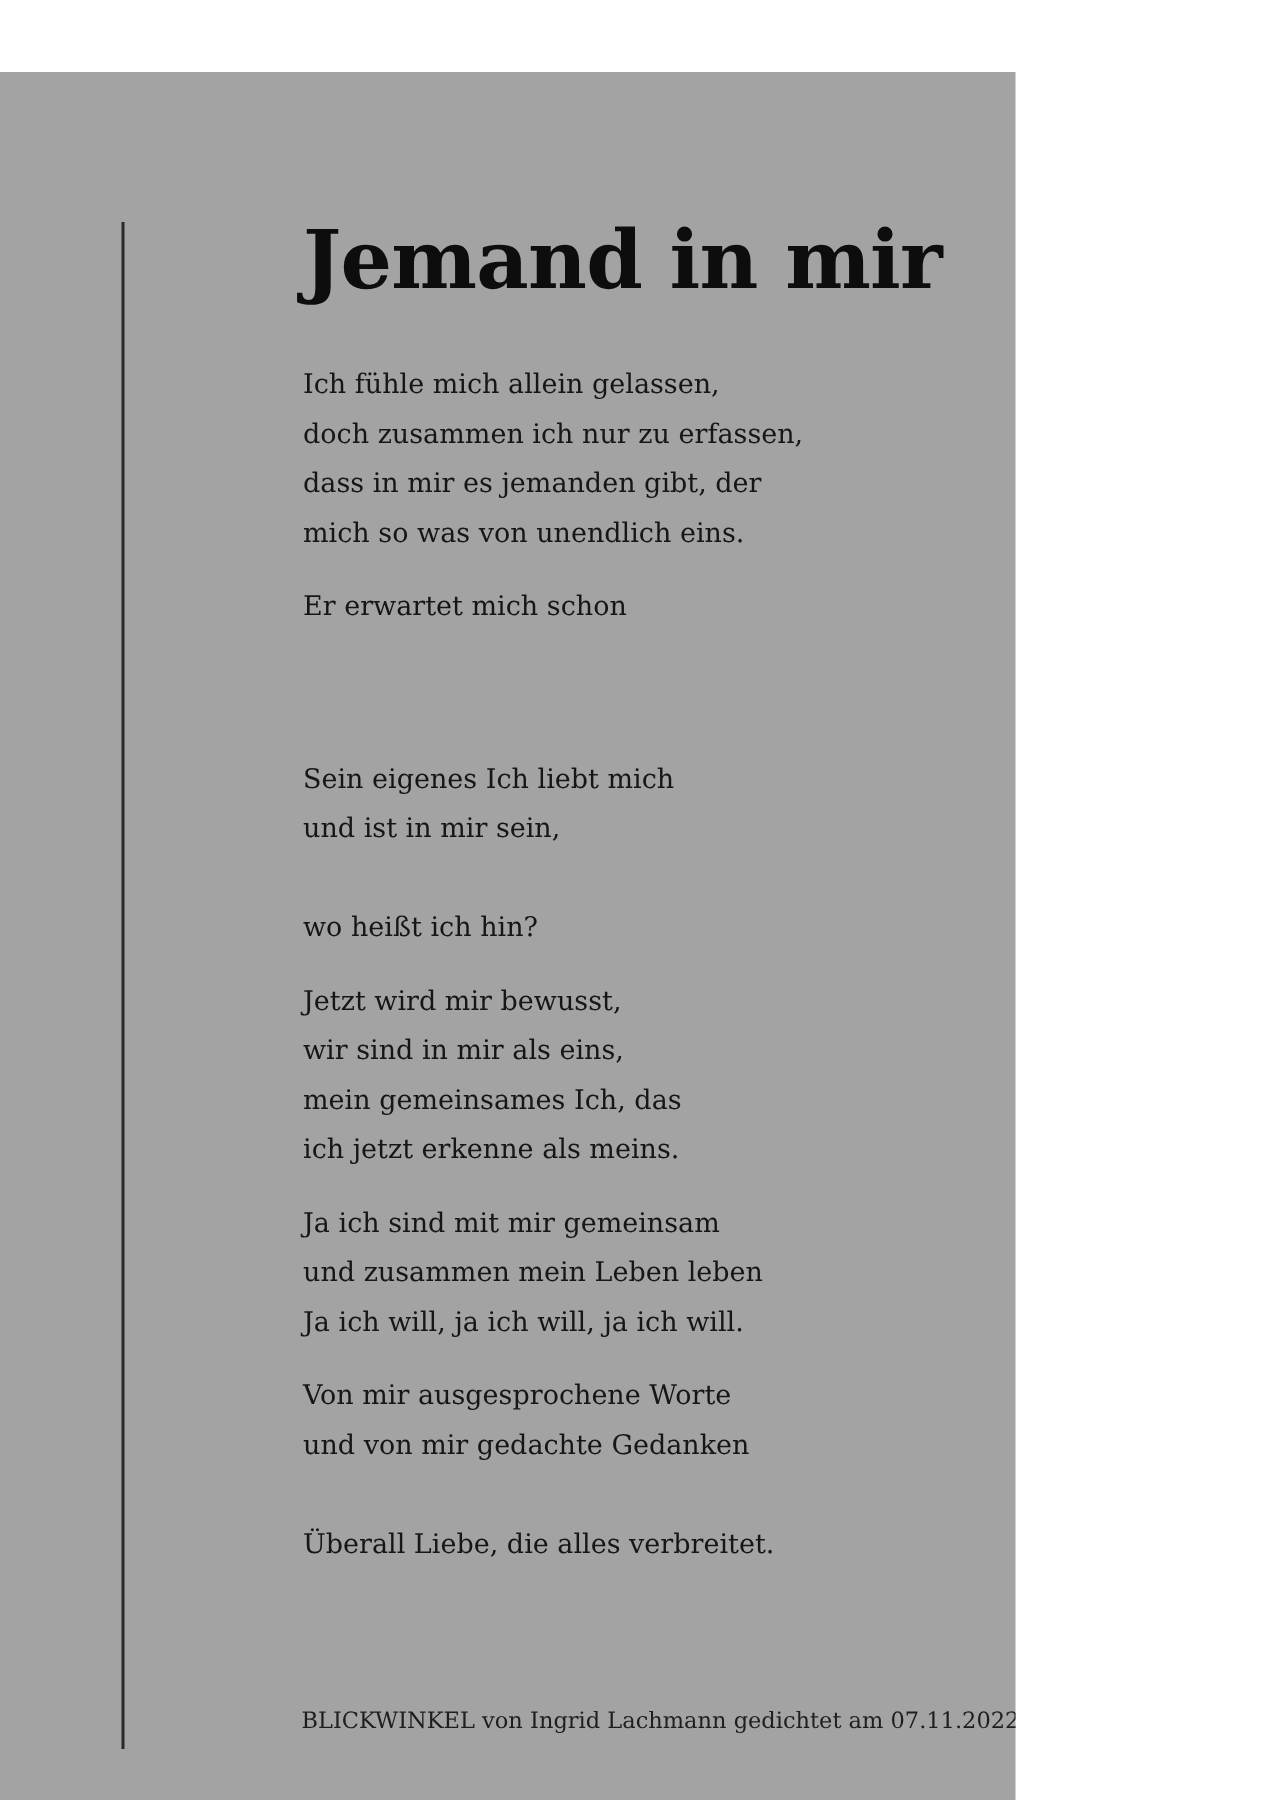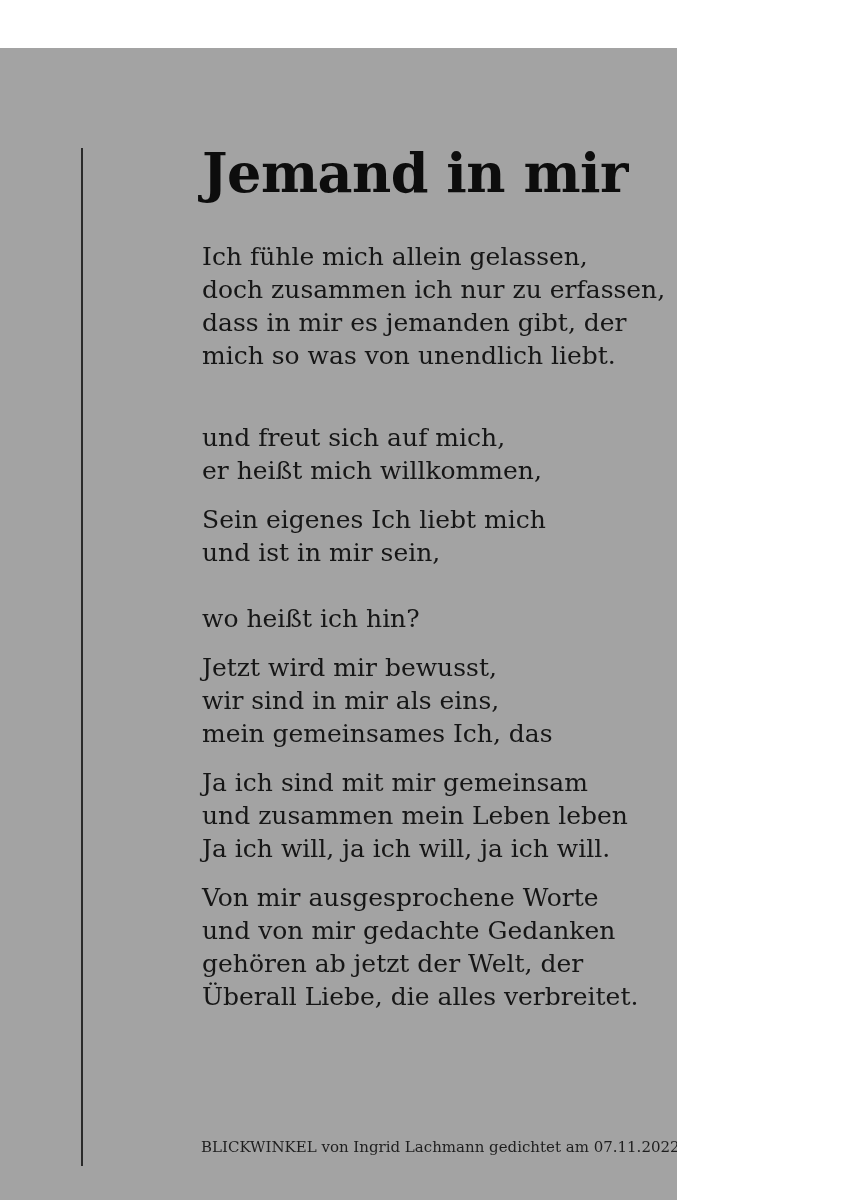--- a/index.html
+++ b/index.html
@@ -34,21 +34,21 @@
   .poem-title {
     margin: 0 0 34px 0;
     font-size: 54px;
     font-weight: 700;
     line-height: 1.18;
     color: #0d0d0d;
     letter-spacing: -0.5px;
   }
   .poem-body .stanza {
     margin: 0 0 16px 0;
-    font-size: 25px;
+    font-size: 18px;
     line-height: 33px;
     color: #161616;
   }
   .page-footer {
     position: absolute;
     left: 201px;
     top: 1090px;
     width: 620px;
     font-size: 15px;
     line-height: 1.3;
@@ -63,26 +63,26 @@
 <body>
 
 <div class="page">
 
   <div class="margin-rule"></div>
 
   <div class="content">
     <h1 class="poem-title">Jemand in mir</h1>
 
     <div class="poem-body">
-        <p class="stanza"><span>Ich fühle mich allein gelassen,</span><br><span>doch zusammen ich nur zu erfassen,</span><br><span>dass in mir es jemanden gibt, der</span><br><span>mich so was von unendlich liebt.</span></p>
-        <p class="stanza"><br><span>und freut sich auf mich,</span><br><span>er heißt mich willkommen,</span><br></p>
+        <p class="stanza"><span>Ich fühle mich allein gelassen,</span><br><span>doch zusammen ich nur zu erfassen,</span><br><span>dass in mir es jemanden gibt, der</span><br><span>mich so was von unendlich eins.</span></p>
+        <p class="stanza"><span>Er erwartet mich schon</span><br><br><br></p>
         <p class="stanza"><span>Sein eigenes Ich liebt mich</span><br><span>und ist in mir sein,</span><br><br><span>wo heißt ich hin?</span></p>
-        <p class="stanza"><span>Jetzt wird mir bewusst,</span><br><span>wir sind in mir als eins,</span><br><span>mein gemeinsames Ich, das</span><br></p>
+        <p class="stanza"><span>Jetzt wird mir bewusst,</span><br><span>wir sind in mir als eins,</span><br><span>mein gemeinsames Ich, das</span><br><span>ich jetzt erkenne als meins.</span></p>
         <p class="stanza"><span>Ja ich sind mit mir gemeinsam</span><br><span>und zusammen mein Leben leben</span><br><span>Ja ich will, ja ich will, ja ich will.</span></p>
-        <p class="stanza"><span>Von mir ausgesprochene Worte</span><br><span>und von mir gedachte Gedanken</span><br><span>gehören ab jetzt der Welt, der</span><br><span>Überall Liebe, die alles verbreitet.</span></p>
+        <p class="stanza"><span>Von mir ausgesprochene Worte</span><br><span>und von mir gedachte Gedanken</span><br><br><span>Überall Liebe, die alles verbreitet.</span></p>
       </div>
   </div>
 
   <div class="page-footer">
     <span>BLICKWINKEL von Ingrid Lachmann gedichtet am 07.11.2022</span><span class="footer-url">www.blickwinkel-ila.de</span>
   </div>
 
 </div>
 
 </body></html>

